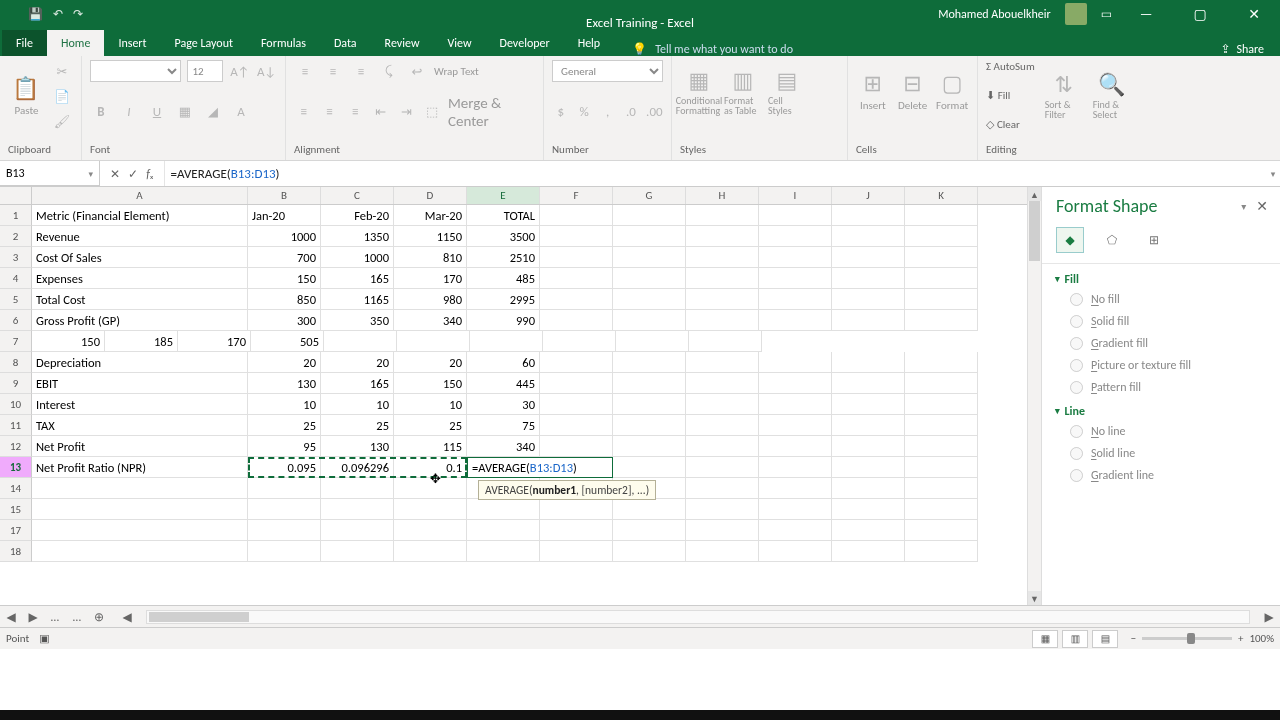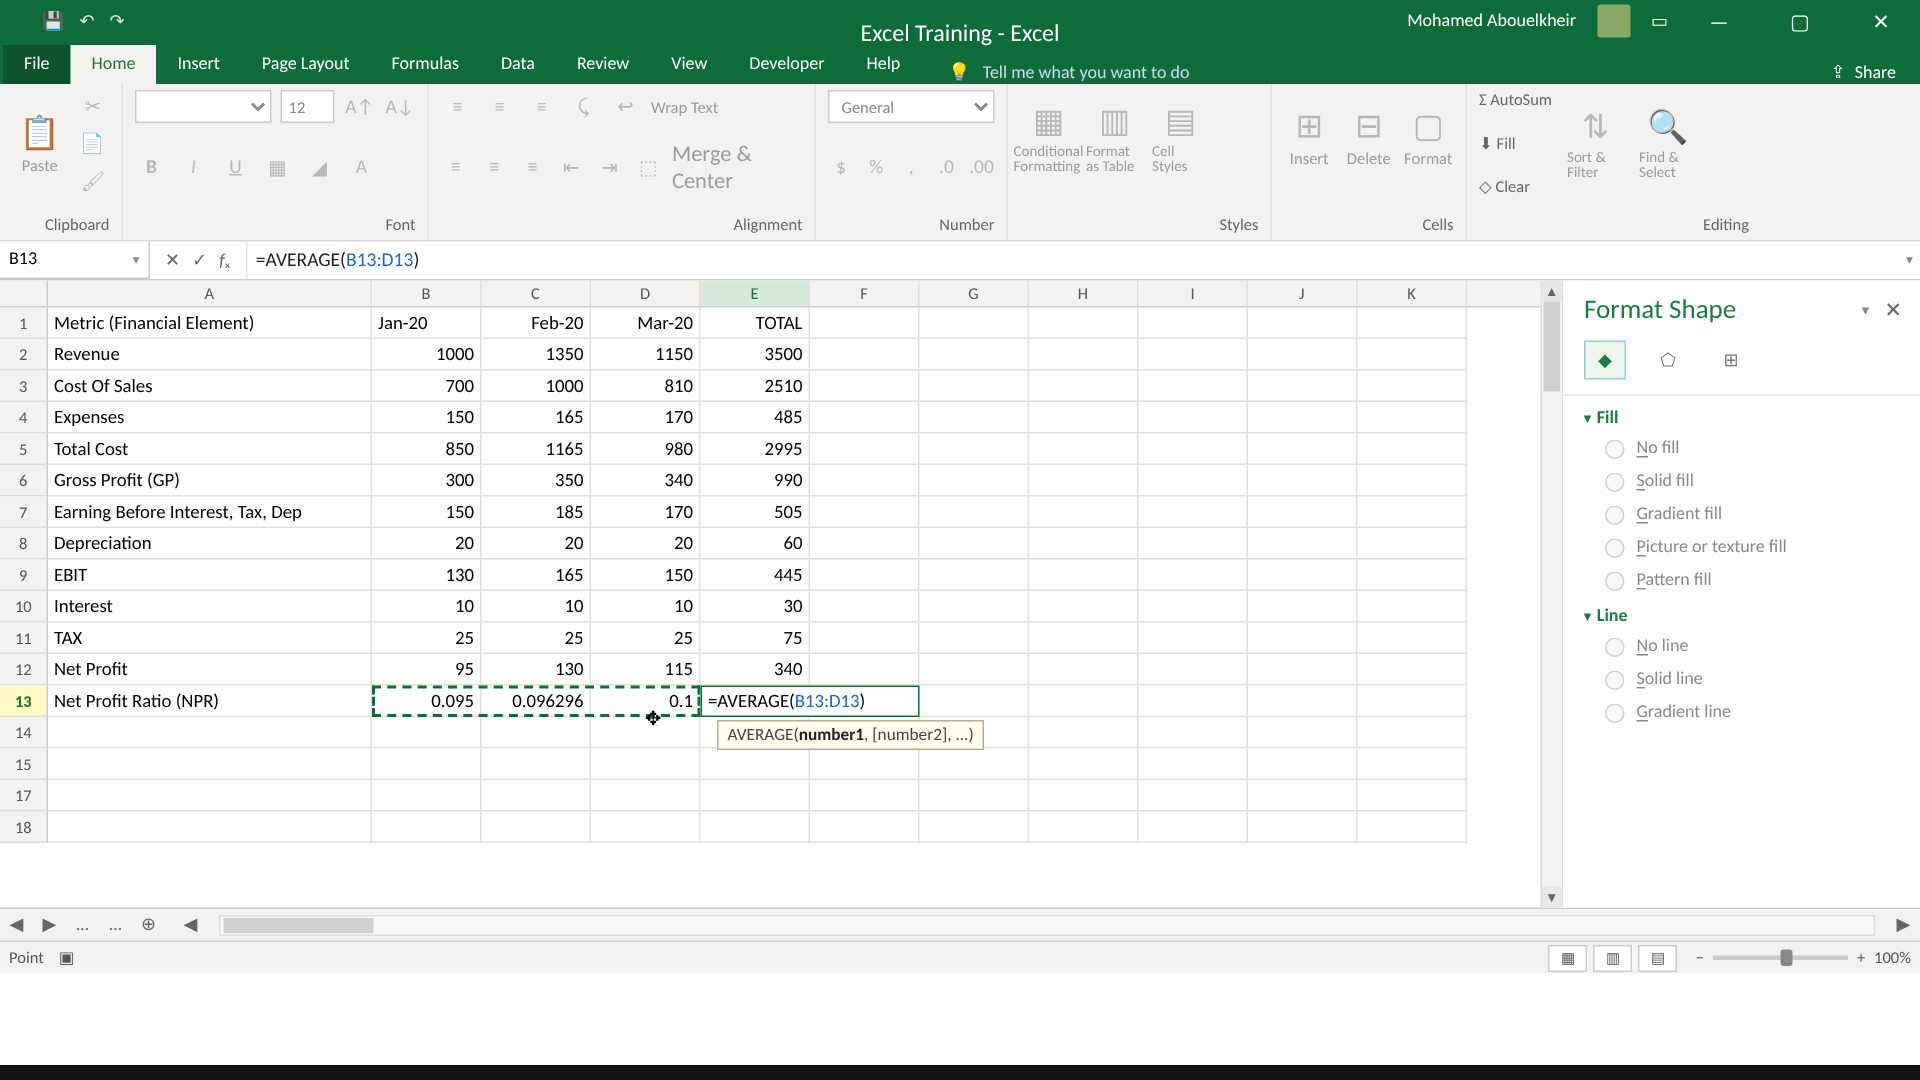--- a/index.html
+++ b/index.html
@@ -2,38 +2,38 @@
 <html><head>
 <meta charset="utf-8">
 <style>
 * { margin: 0; padding: 0; box-sizing: border-box; font-family: "Segoe UI", Calibri, sans-serif; }
 body { width: 1280px; height: 720px; overflow: hidden; background: #fff; position: relative; }
 
 
 .titlebar { height: 28px; background: #0e6c3a; display: flex; align-items: center; color: #fff; font-size: 12px; }
 .titlebar .qat { display: flex; gap: 10px; padding-left: 28px; align-items: center; }
 .titlebar .qat span { opacity: 0.85; cursor: pointer; }
-.titlebar .title { position: absolute; left: 50%; transform: translateX(-50%); font-size: 16px; color: #fff; margin-top: 17px; }
+.titlebar .title { position: absolute; left: 50%; transform: translateX(-50%); font-size: 13px; color: #fff; margin-top: 17px; }
 .titlebar .right { margin-left: auto; display: flex; align-items: center; gap: 14px; padding-right: 6px; }
 .titlebar .right .user { font-size: 12px; }
 .titlebar .right .avatar { width: 22px; height: 22px; background: #8a6; border-radius: 2px; }
 .titlebar .right .winbtn { width: 40px; text-align: center; font-size: 14px; cursor: pointer; }
 
 
 .tabs { height: 28px; background: #0e6c3a; display: flex; align-items: flex-end; padding-left: 2px; gap: 0; color: #fff; font-size: 12px; }
 .tabs .tab { padding: 6px 14px; cursor: pointer; }
 .tabs .tab.file { background: #0c532c; }
 .tabs .tab.active { background: #f3f2f1; color: #217346; }
 .tabs .tell { margin-left: 18px; display: flex; align-items: center; gap: 8px; color: #cde; font-size: 12px; }
 .tabs .share { margin-left: auto; display: flex; align-items: center; gap: 6px; padding-right: 16px; color: #fff; cursor: pointer; }
 
 
 .ribbon { height: 105px; background: #f3f2f1; border-bottom: 1px solid #d6d6d6; display: flex; font-size: 11px; color: #9a9a9a; }
 .group { border-right: 1px solid #e1e1e1; padding: 4px 8px 2px 8px; display: flex; flex-direction: column; justify-content: space-between; }
-.group-label { text-align: right; font-size: 11px; color: #666; padding: 2px 0; }
+.group-label { text-align: left; font-size: 11px; color: #666; padding: 2px 0; }
 .group .row { display: flex; align-items: center; gap: 6px; margin-bottom: 3px; }
 .rbtn { width: 22px; height: 22px; display: flex; align-items: center; justify-content: center; color: #b7b7b7; font-size: 13px; }
 .bigbtn { width: 38px; height: 62px; display: flex; flex-direction: column; align-items: center; justify-content: center; color: #9a9a9a; font-size: 11px; gap: 2px; }
 .bigbtn .ico { font-size: 22px; color: #b7b7b7; }
 select.fontpick, .sizepick { height: 22px; border: 1px solid #ccc; background: #fff; font-size: 11px; color: #888; padding: 0 4px; }
 .fontpick { width: 96px; }
 .sizepick { width: 36px; }
 
 
 .fxbar { height: 26px; border-bottom: 1px solid #ccc; display: flex; align-items: stretch; font-size: 12px; }
@@ -51,21 +51,21 @@
 
 .colhdrs { display: flex; height: 18px; border-bottom: 1px solid #ccc; background: #f3f2f1; font-size: 11px; color: #555; }
 .corner { width: 32px; border-right: 1px solid #ccc; background: #f3f2f1; }
 .colhdr { border-right: 1px solid #ddd; display: flex; align-items: center; justify-content: center; }
 .colhdr.sel { background: #d6e9da; color: #166a3b; }
 
 
 .rows { flex: 1; overflow: hidden; position: relative; }
 .rrow { display: flex; height: 21px; }
 .rowhdr { width: 32px; background: #f3f2f1; border-right: 1px solid #ccc; border-bottom: 1px solid #ddd; font-size: 11px; color: #555; display: flex; align-items: center; justify-content: center; }
-.rowhdr.sel { background: #fef9c3; color: #166a3b; font-weight: bold; }
+.rowhdr.sel { background: #f0abfc; color: #166a3b; font-weight: bold; }
 .cell { border-right: 1px solid #e0e0e0; border-bottom: 1px solid #e0e0e0; font-size: 12.5px; padding: 1px 4px; display: flex; align-items: center; overflow: hidden; white-space: nowrap; }
 .cell.num { justify-content: flex-end; }
 
 
 .cA { width: 216px; }
 .cB { width: 73px; }
 .cC { width: 73px; }
 .cD { width: 73px; }
 .cE { width: 73px; }
 .cF { width: 73px; }
@@ -442,21 +442,20 @@
           <div class="cell cE num">990</div>
           <div class="cell cF num"></div>
           <div class="cell cG num"></div>
           <div class="cell cH num"></div>
           <div class="cell cI num"></div>
           <div class="cell cJ num"></div>
           <div class="cell cK num"></div>
         </div>
         <div class="rrow">
           <div class="rowhdr">7</div>
-          <div class="cell cA">Earning Before Interest, Tax, Dep</div>
           <div class="cell cB num">150</div>
           <div class="cell cC num">185</div>
           <div class="cell cD num">170</div>
           <div class="cell cE num">505</div>
           <div class="cell cF num"></div>
           <div class="cell cG num"></div>
           <div class="cell cH num"></div>
           <div class="cell cI num"></div>
           <div class="cell cJ num"></div>
           <div class="cell cK num"></div>

